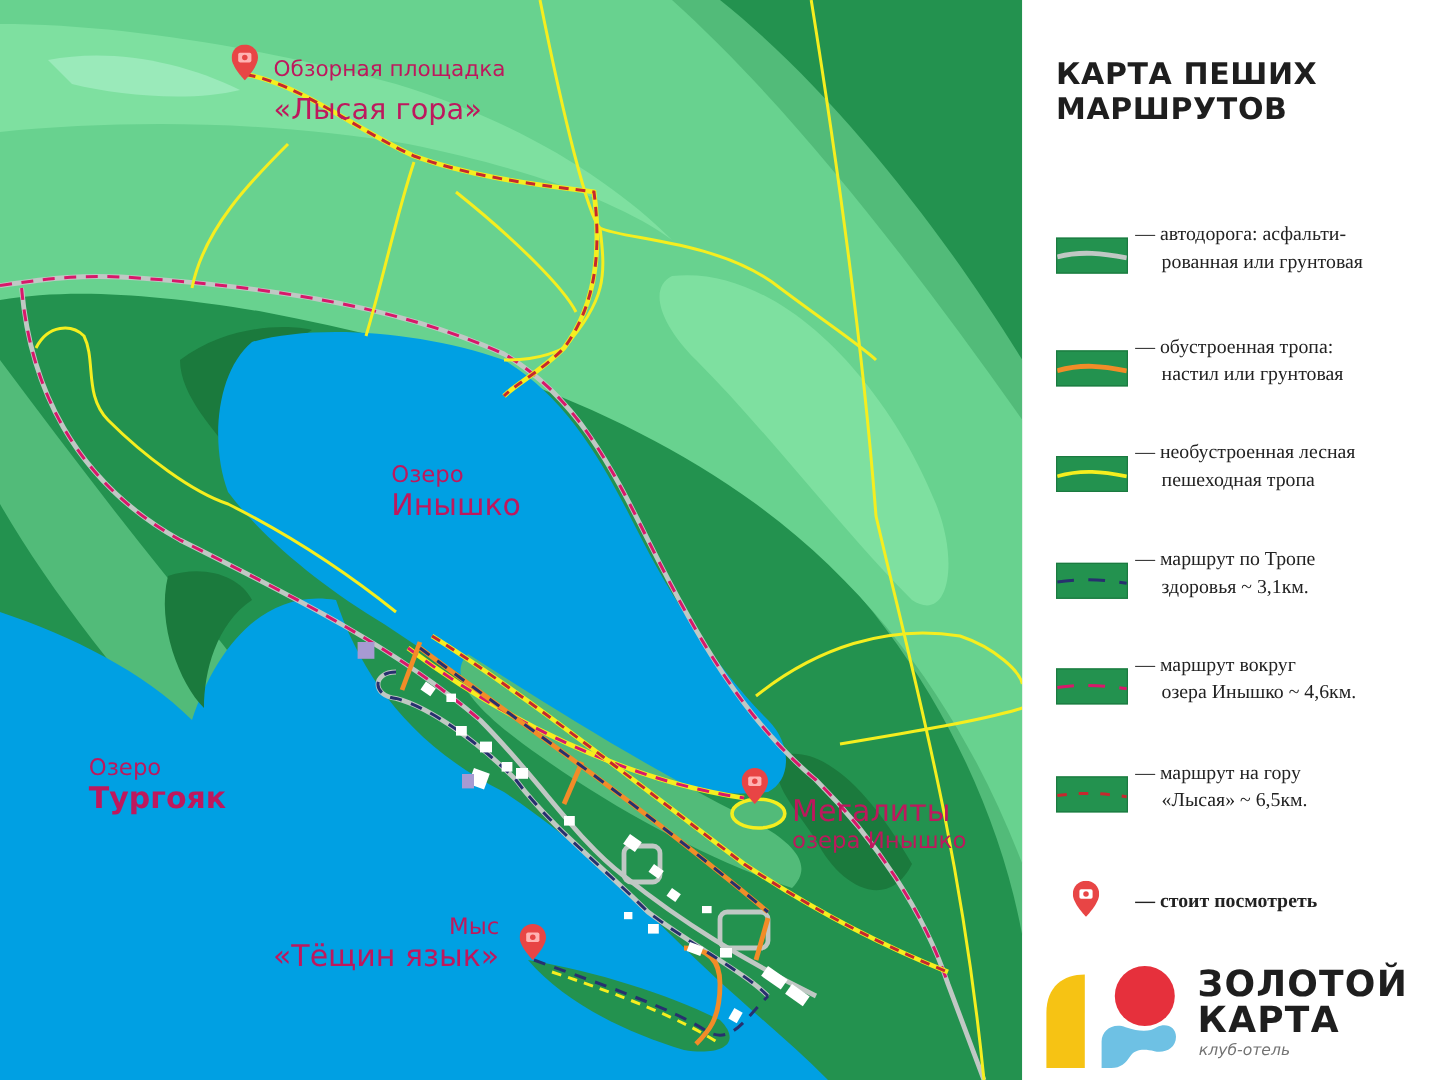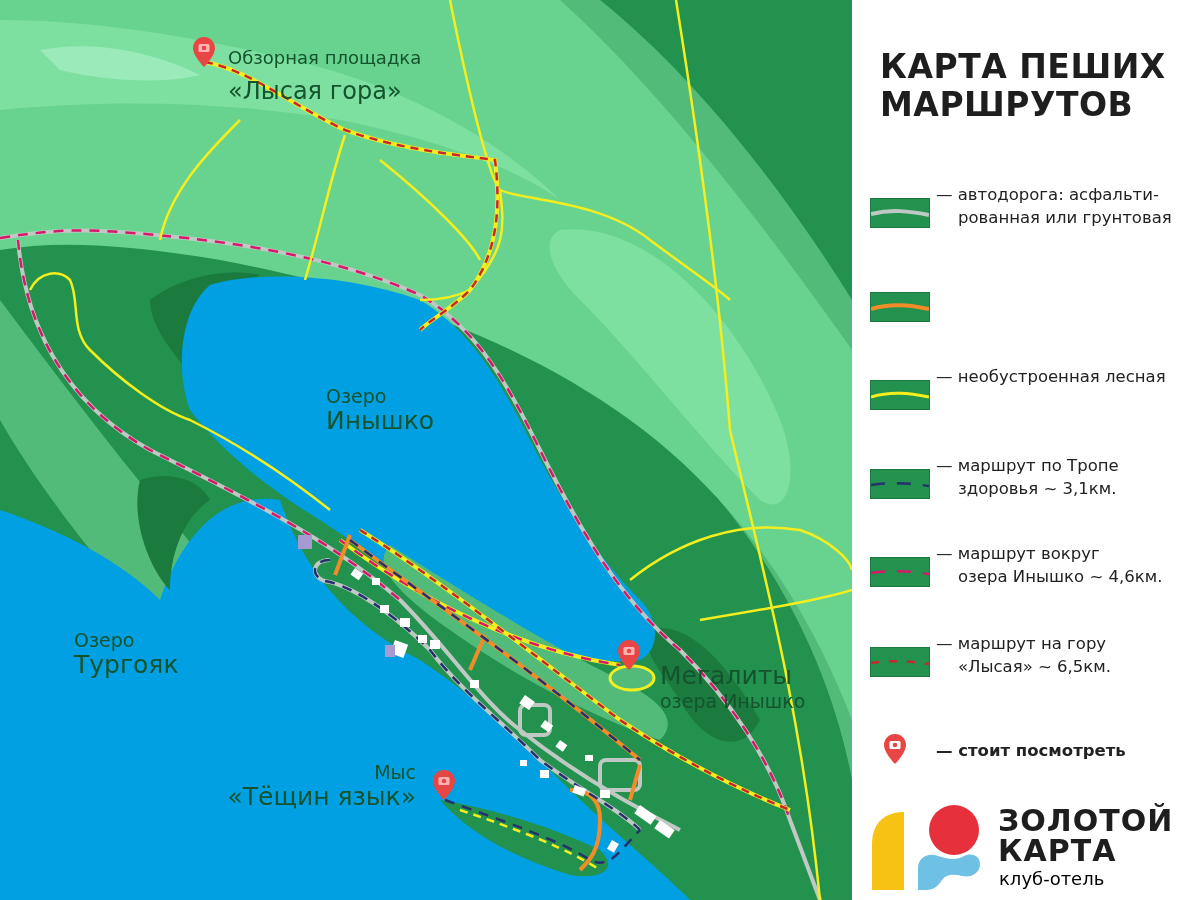--- a/index.html
+++ b/index.html
@@ -1,33 +1,33 @@
 <!DOCTYPE html>
 <html><head>
 <meta charset="utf-8">
 <style>
   html, body { margin: 0; padding: 0; }
   body { width: 1200px; height: 900px; overflow: hidden; background: #ffffff; font-family: "DejaVu Sans", sans-serif; position: relative; }
   #map { position: absolute; left: 0; top: 0; width: 852px; height: 900px; overflow: hidden; }
   #map svg { position: absolute; left: 0; top: 0; }
-  .map-label { position: absolute; color: #14532d; font-family: "DejaVu Sans", sans-serif; line-height: 1.08; white-space: nowrap; }
+  .map-label { position: absolute; color: #be185d; font-family: "DejaVu Sans", sans-serif; line-height: 1.08; white-space: nowrap; }
   .lbl-sm { font-size: 19px; }
   .lbl-lg { font-size: 25px; font-weight: bold; }
   #legend { position: absolute; left: 852px; top: 0; width: 348px; height: 900px; background: #ffffff; }
-  .legend-title { position: absolute; left: 28px; top: 48px; font-size: 33px; font-weight: bold; color: #1e1e1e; line-height: 1.15; letter-spacing: 0.5px; }
-  .legend-item { position: absolute; left: 18px; width: 306px; height: 60px; }
+  .legend-title { position: absolute; left: 28px; top: 48px; font-size: 25px; font-weight: bold; color: #1e1e1e; line-height: 1.15; letter-spacing: 0.5px; }
+  .legend-item { position: absolute; left: 28px; width: 306px; height: 60px; font-family: Liberation Serif, serif; }
   .swatch { position: absolute; left: 0; top: 14px; width: 58px; height: 28px; background: #23924f; border: 1px solid #1b7a40; }
   .swatch svg { position: absolute; left: 0; top: 0; }
   .legend-text { position: absolute; left: 66px; top: 0; font-size: 16.5px; color: #222; line-height: 1.38; }
   .legend-text .l2 { display: block; padding-left: 22px; }
   .pin-item .legend-text { font-weight: bold; top: 6px; }
   .pin-swatch { position: absolute; left: 14px; top: 0; }
   #logo { position: absolute; left: 14px; top: 800px; width: 330px; height: 95px; }
   .logo-name { position: absolute; left: 132px; top: 6px; font-size: 30px; font-weight: bold; color: #1e1e1e; line-height: 1.0; letter-spacing: 1px; }
-  .logo-sub { position: absolute; left: 133px; top: 68px; font-size: 18px; color: #000000; }
+  .logo-sub { position: absolute; left: 133px; top: 68px; font-size: 13px; color: #737373; font-style: italic; }
 </style>
 </head>
 <body>
 
 <div id="map">
   <svg width="852" height="900" viewBox="0 0 852 900">
 
     <rect x="0" y="0" width="852" height="900" fill="#23924f"></rect>
 
     <path d="M0,0 L600,0 C700,80 790,200 852,300 L852,780 C830,660 760,520 640,420 C520,330 380,280 220,250 C130,235 60,235 0,240 Z" fill="#52bb79"></path>
@@ -142,21 +142,21 @@
   <div class="map-label" style="left:228px;top:48px;">
     <div class="lbl-sm" style="font-size:18px;">Обзорная площадка</div>
     <div class="lbl-lg" style="font-size:24px;font-weight:normal;margin-top:12px;">«Лысая гора»</div>
   </div>
   <div class="map-label" style="left:326px;top:386px;">
     <div class="lbl-sm">Озеро</div>
     <div class="lbl-lg" style="font-weight:normal;">Инышко</div>
   </div>
   <div class="map-label" style="left:74px;top:630px;">
     <div class="lbl-sm">Озеро</div>
-    <div class="lbl-lg" style="font-weight:normal;">Тургояк</div>
+    <div class="lbl-lg" style="font-weight:bold;">Тургояк</div>
   </div>
   <div class="map-label" style="left:196px;top:762px;text-align:right;width:220px;">
     <div class="lbl-sm">Мыс</div>
     <div class="lbl-lg" style="font-weight:normal;">«Тёщин язык»</div>
   </div>
   <div class="map-label" style="left:660px;top:662px;">
     <div class="lbl-lg" style="font-weight:normal;">Мегалиты</div>
     <div class="lbl-sm" style="margin-top:2px;">озера Инышко</div>
   </div>
 </div>
@@ -178,30 +178,35 @@
       <span class="l2">рованная или грунтовая</span>
     </div>
   </div>
 
   <div class="legend-item" style="top:278px;">
     <div class="swatch">
       <svg width="58" height="28">
           <path d="M0,16 C20,10 38,12 58,16" stroke="#f28c28" stroke-width="4" fill="none"></path>
         </svg>
     </div>
+    <div class="legend-text">
+      <span>— обустроенная тропа:</span>
+      <span class="l2">настил или грунтовая</span>
+    </div>
   </div>
 
   <div class="legend-item" style="top:366px;">
     <div class="swatch">
       <svg width="58" height="28">
           <path d="M0,16 C20,10 38,12 58,16" stroke="#f5ee1f" stroke-width="3" fill="none"></path>
         </svg>
     </div>
     <div class="legend-text">
       <span>— необустроенная лесная</span>
+      <span class="l2">пешеходная тропа</span>
     </div>
   </div>
 
   <div class="legend-item" style="top:455px;">
     <div class="swatch">
       <svg width="58" height="28">
           <path d="M0,15 C20,12 38,13 58,16" stroke="#27306e" stroke-width="2.5" stroke-dasharray="14 12" fill="none"></path>
         </svg>
     </div>
     <div class="legend-text">

